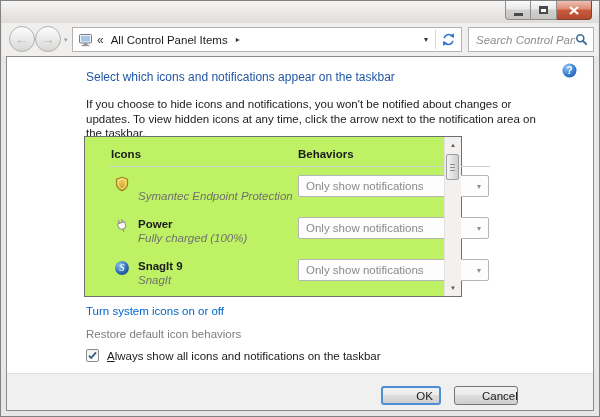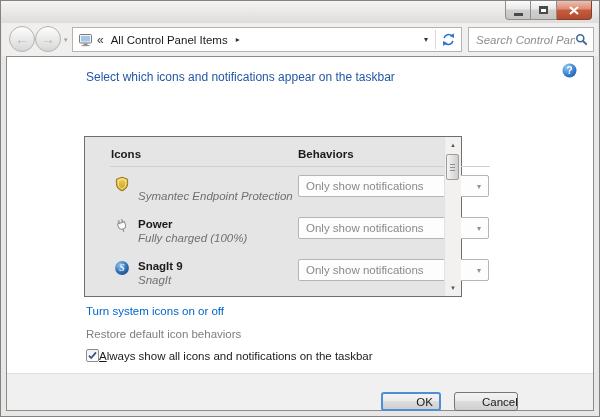--- a/index.html
+++ b/index.html
@@ -52,21 +52,21 @@
   
   .client { position: absolute; left: 5px; right: 5px; top: 55px; bottom: 5px;
             background: #fff; border: 1px solid #8b8b8b; }
   .help-icon { position: absolute; top: 6px; right: 16px; cursor: pointer; }
 
   .page-title { position: absolute; left: 79px; top: 13px; font-size: 12px; color: #2257a5; }
   .page-desc  { position: absolute; left: 79px; top: 40px; width: 452px; line-height: 14.5px; color: #1b1b1b; }
 
   
   .listbox { position: absolute; left: 77px; top: 79px; width: 378px; height: 161px;
-             border: 1px solid #6e6e6e; background: #e5e5e5; }
+             border: 1px solid #6e6e6e; background: #bef264; }
   .col-head { position: absolute; top: 11px; font-weight: bold; color: #1b1b1b; }
   .col-head.icons { left: 26px; }
   .col-head.behaviors { left: 213px; }
   .head-rule { position: absolute; top: 29px; left: 25px; width: 380px; height: 1px; background: #cfcfcf; }
 
   .rows { position: absolute; top: 34px; left: 0; right: 18px; }
   .list-row { position: relative; height: 42px; }
   .row-icon { position: absolute; left: 29px; top: 5px; width: 16px; height: 16px; }
   .row-name { position: absolute; left: 53px; top: 5px; font-weight: bold; }
   .row-sub  { position: absolute; left: 53px; top: 19px; font-style: italic; color: #707070; }
@@ -89,27 +89,27 @@
                 background: #8f8f8f; box-shadow: 0 3px 0 #8f8f8f, 0 6px 0 #8f8f8f; }
 
   
   .link { position: absolute; left: 79px; cursor: pointer; }
   .link.sys { top: 248px; color: #0066cc; }
   .link.restore { top: 271px; color: #7e7e7e; cursor: default; }
 
   .check-row { position: absolute; left: 79px; top: 292px; display: flex; align-items: center; }
   .checkbox { width: 13px; height: 13px; border: 1px solid #8b8b8b; border-radius: 2px;
               background: linear-gradient(#f2f2f2, #fdfdfd); display: flex; align-items: center; justify-content: center; }
-  .check-label { }
+  .check-label { margin-left: 8px; }
   .accel { text-decoration: underline; }
 
   
   .dlg-footer { position: absolute; left: 0; right: 0; bottom: 0; height: 37px;
                 background: #f0f0f0; border-top: 1px solid #dfdfdf; }
-  .btn { position: absolute; top: 18px; height: 19px; border-radius: 3px; text-align: center;
+  .btn { position: absolute; top: 12px; height: 19px; border-radius: 3px; text-align: center;
          font: 11.5px "Liberation Sans", sans-serif; color: #1b1b1b; cursor: pointer;
          background: linear-gradient(#f2f2f2, #ebebeb 45%, #dddddd 50%, #cfcfcf); padding-left: 27px; }
   .btn.ok { left: 374px; width: 60px; border: 2px solid #4e8ed2; line-height: 17px; }
   .btn.cancel { left: 447px; width: 64px; border: 1px solid #757575; line-height: 19px; }
 </style>
 </head>
 <body>
 
 <div class="window">
 
@@ -181,20 +181,21 @@
             <stop offset="0.55" stop-color="#3a7fd0"></stop>
             <stop offset="1" stop-color="#1c4f96"></stop>
           </radialGradient>
         </defs>
         <circle cx="7.5" cy="7.5" r="7" fill="url(#hq)"></circle>
         <text x="7.5" y="11" text-anchor="middle" font-size="10" font-weight="bold" font-family="Liberation Sans, sans-serif" fill="#fff">?</text>
       </svg>
     </span>
 
     <div class="page-title">Select which icons and notifications appear on the taskbar</div>
+    <div class="page-desc">If you choose to hide icons and notifications, you won't be notified about changes or updates. To view hidden icons at any time, click the arrow next to the notification area on the taskbar.</div>
 
     <div class="listbox">
       <div class="col-head icons">Icons</div>
       <div class="col-head behaviors">Behaviors</div>
       <div class="head-rule"></div>
 
       <div class="rows">
 
         <div class="list-row">
           <span class="row-icon">

